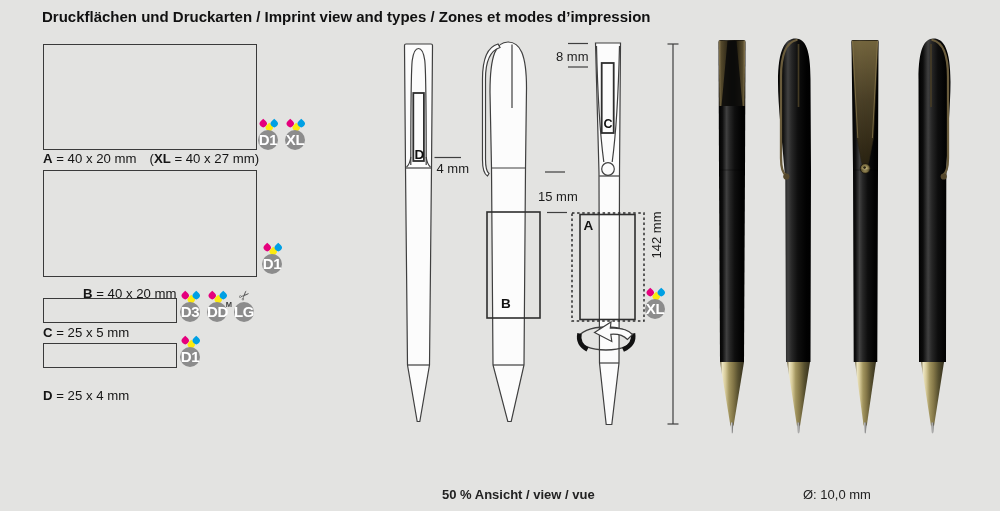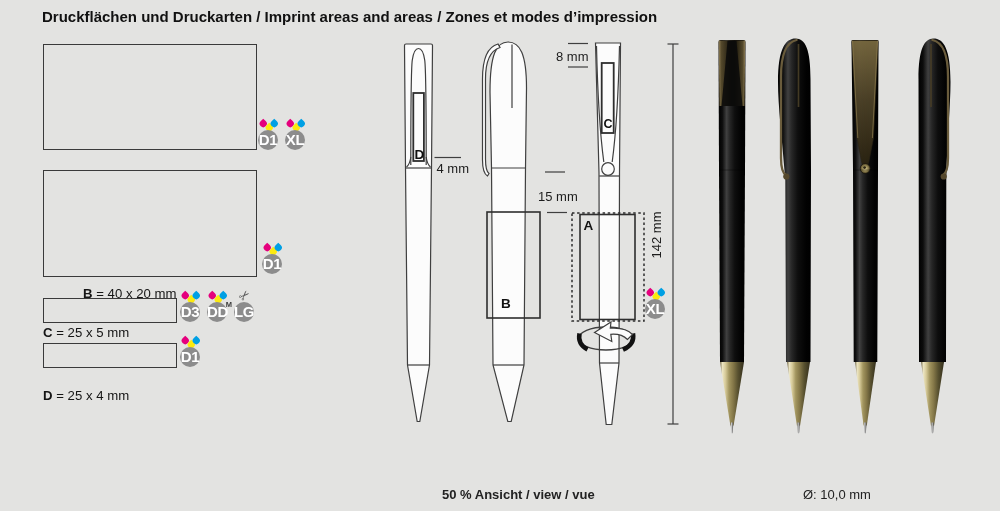--- a/index.html
+++ b/index.html
@@ -38,27 +38,28 @@
   .penfill{fill:#fcfcfc;stroke:#3f3f3f;stroke-width:1.2;}
   .zrect{fill:none;stroke:#2e2e2e;stroke-width:1.8;}
   .dimtxt{font-family:"Liberation Sans",sans-serif;font-size:13px;fill:#1d1d1d;}
   .zonetxt{font-family:"Liberation Sans",sans-serif;font-size:13.5px;font-weight:bold;fill:#111;}
 </style>
 </head>
 <body>
 
 <div class="stage">
 
-  <div class="title">Druckflächen und Druckarten / Imprint areas and areas / Zones et modes d’impression</div>
+  <div class="title">Druckflächen und Druckarten / Imprint view and types / Zones et modes d’impression</div>
 
   <div class="imprint-rect rect-a"></div>
   <div class="imprint-rect rect-b"></div>
   <div class="imprint-rect rect-c"></div>
   <div class="imprint-rect rect-d"></div>
 
+  <div class="area-label lbl-a"><b>A</b><span> = 40 x 20 mm</span><span class="extra"><span>(</span><b>XL</b><span> = 40 x 27 mm)</span></span></div>
   <div class="area-label lbl-b"><b>B</b><span> = 40 x 20 mm</span></div>
   <div class="area-label lbl-c"><b>C</b><span> = 25 x 5 mm</span></div>
   <div class="area-label lbl-d"><b>D</b><span> = 25 x 4 mm</span></div>
 
   <div class="icon-cluster" style="left:258px;top:119px">
       <span class="chip">
         <span class="chip-top">
           <span class="drop drop-m"></span>
           <span class="drop drop-y"></span>
           <span class="drop drop-c"></span>

